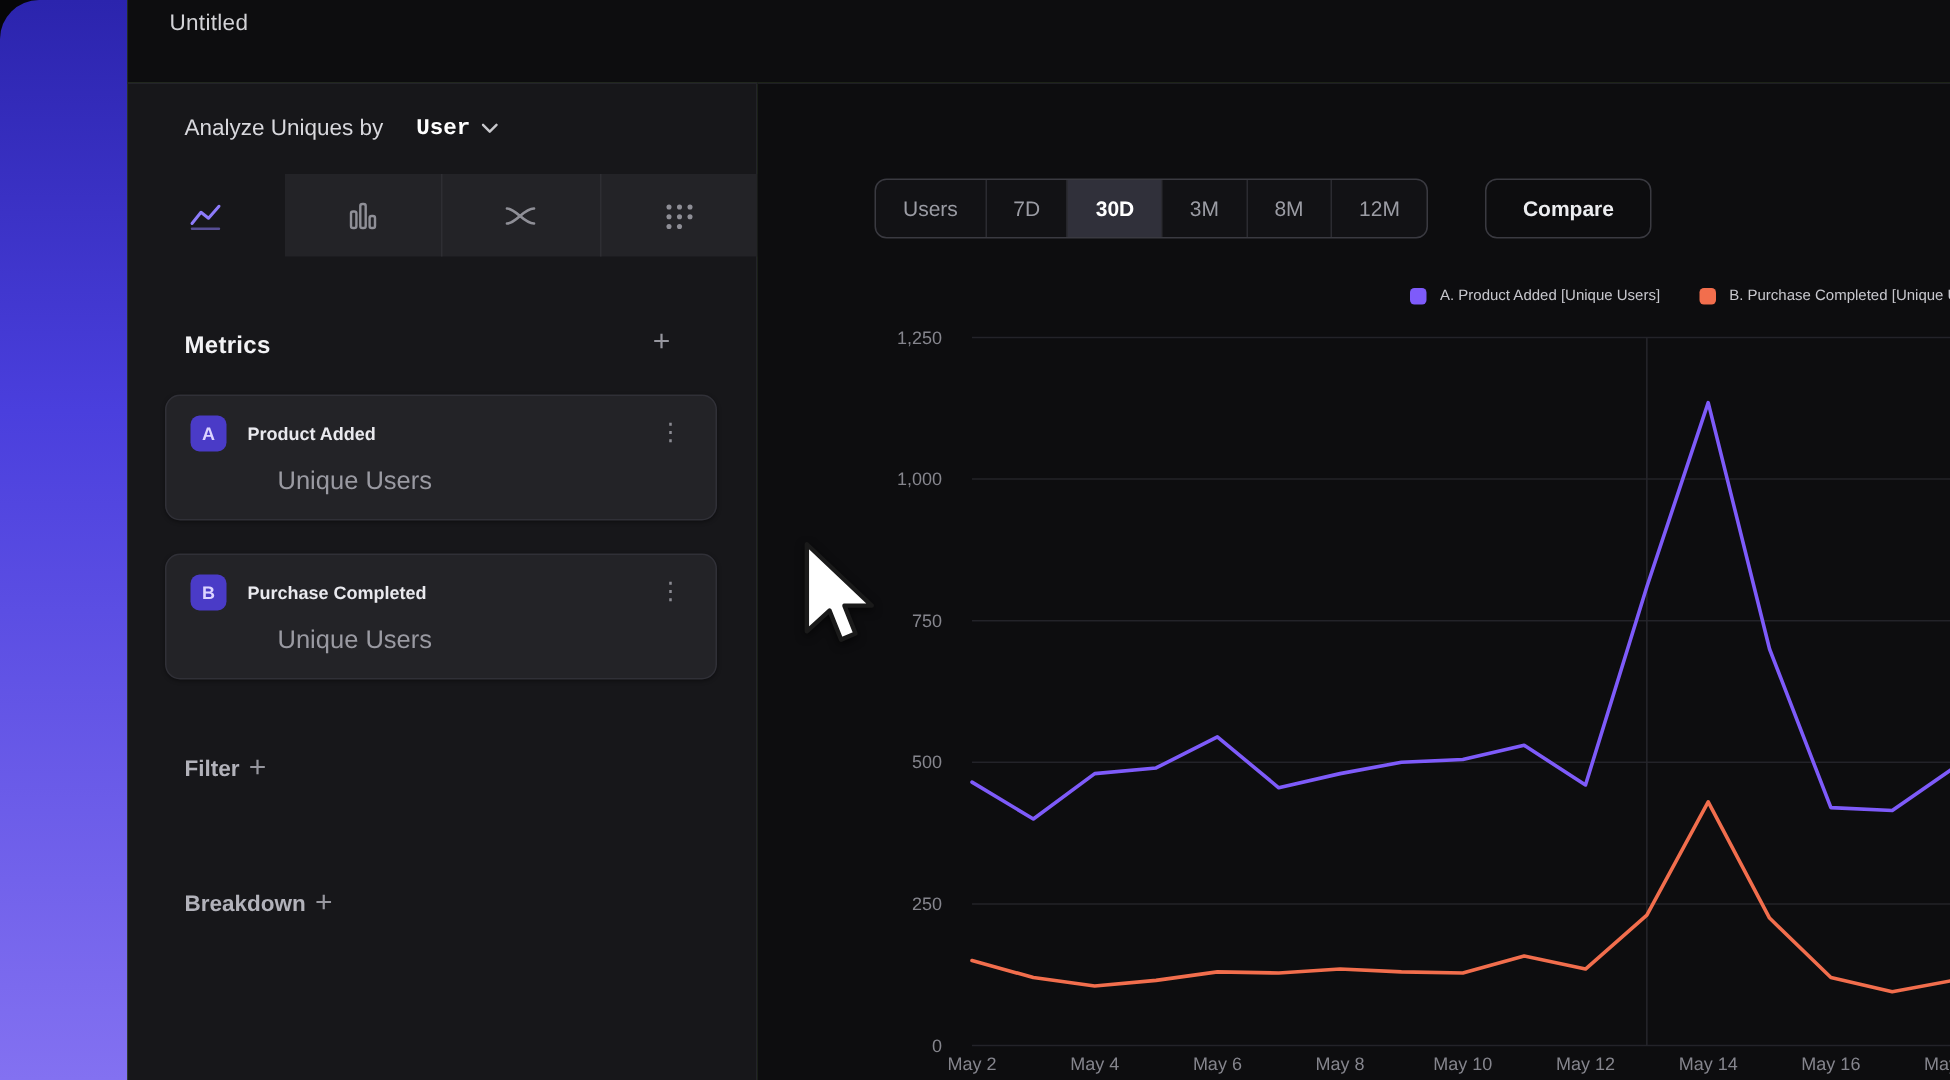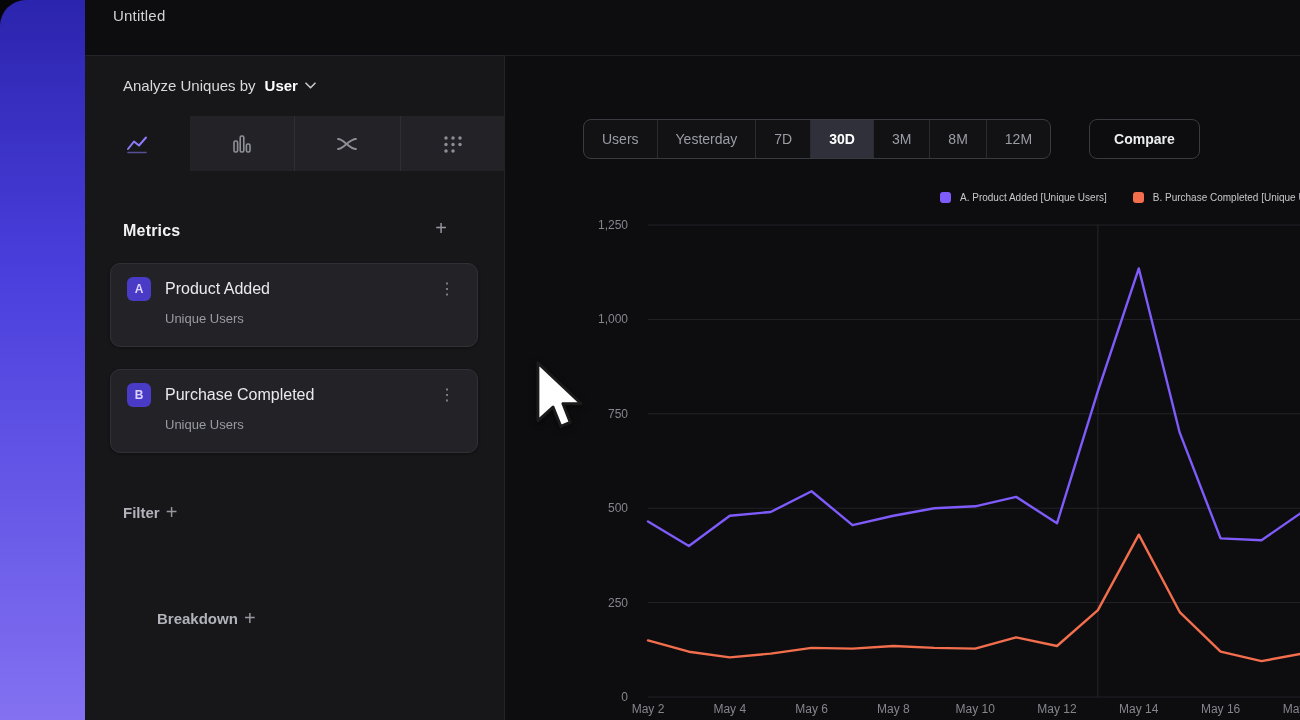--- a/index.html
+++ b/index.html
@@ -12,49 +12,49 @@
     border-top-left-radius:26px; }
 
   
   .app { position:absolute; left:85px; top:0; width:1215px; height:720px; background:#4d7c0f; }
   .topbar { position:absolute; left:0; top:0; width:100%; height:55px; background:#0d0d0f; }
   .doc-title { position:absolute; left:28px; top:7px; font-size:15px; color:#d2d2d6; letter-spacing:.2px; }
 
   
   .sidebar { position:absolute; left:0; top:55px; width:420px; height:665px; background:#17171a;
     border-right:1px solid #232329; border-top:1px solid #232329; }
-  .sb-header { position:absolute; left:38px; top:21px; display:flex; gap:9px;
+  .sb-header { position:absolute; left:38px; top:21px; display:flex; gap:22px;
     font-size:15px; color:#d8d8dd; }
-  .analyze-selector { display:flex; align-items:center; gap:7px; font-weight:700; color:#ffffff; cursor:pointer; background:none; border:none; font-size:15px; font-family:Liberation Sans, sans-serif; }
+  .analyze-selector { display:flex; align-items:center; gap:7px; font-weight:700; color:#ffffff; cursor:pointer; background:none; border:none; font-size:15px; font-family:Liberation Mono, monospace; }
 
   .chart-tabs { position:absolute; left:0; top:60px; width:420px; height:55px; display:flex; }
   .ctab { flex:1; display:flex; align-items:center; justify-content:center; background:#232327; border:none; cursor:pointer; }
   .ctab:not(.active) + .ctab:not(.active) { border-left:1px solid #2e2e33; }
   .ctab.active { background:transparent; }
 
   .metrics-head { position:absolute; left:38px; top:160px; width:330px; height:24px;
     display:flex; align-items:flex-end; justify-content:space-between; }
   .metrics-title { font-size:16px; font-weight:700; color:#f2f2f5; letter-spacing:.2px; }
   .plus-btn { width:24px; height:24px; display:flex; align-items:center; justify-content:center;
     color:#97979f; font-size:20px; line-height:1; background:none; border:none; cursor:pointer; font-family:inherit; }
 
   .metric-card { position:absolute; left:25px; width:368px; height:84px; background:#232327;
     border:1px solid #303037; border-radius:10px; padding:13px 16px; box-shadow:0 1px 3px rgba(0,0,0,.4); cursor:pointer; }
   .metric-card.card-a { top:207px; }
   .metric-card.card-b { top:313px; }
   .card-row1 { display:flex; align-items:center; }
   .badge { width:24px; height:24px; border-radius:6px; background:#4a3bc7; color:#dcd4ff;
     display:flex; align-items:center; justify-content:center; font-size:12px; font-weight:700; }
-  .metric-name { margin-left:14px; font-size:16px; font-weight:400; color:#e9e9ee; }
+  .metric-name { margin-left:14px; font-size:12px; font-weight:700; color:#e9e9ee; }
   .kebab-btn { margin-left:auto; background:none; border:none; color:#8b8b93; font-size:16px; line-height:1; padding:2px 6px; cursor:pointer; font-family:inherit; }
-  .metric-sub { margin-left:38px; margin-top:10px; font-size:13px; color:#9a9aa2; }
+  .metric-sub { margin-left:58px; margin-top:10px; font-size:17px; color:#9a9aa2; }
 
   .sb-row { position:absolute; left:38px; width:330px; display:flex; align-items:center; justify-content:flex-start; }
   .sb-row.filter { top:444px; }
-  .sb-row.breakdown { top:550px;margin-left:34px; }
+  .sb-row.breakdown { top:534px; }
   .sb-row-label { font-size:15px; font-weight:700; color:#b2b2ba; }
 
   
   .main { position:absolute; left:420px; top:55px; width:795px; height:665px; background:#0d0d0f; border-top:1px solid #1e1e23; overflow:hidden; }
 
   .toolbar { position:absolute; left:78px; top:63px; height:40px; display:flex; gap:38px; align-items:stretch; }
   .range-group { display:flex; border:1px solid #3a3a41; border-radius:8px; overflow:hidden; background:#121215; }
   .range-btn { display:flex; align-items:center; gap:9px; padding:0 18px; font-size:14px; color:#9b9ca4;
     background:transparent; border:none; border-left:1px solid #2b2b31; cursor:pointer; font-family:inherit; white-space:nowrap; }
   .range-btn:first-child { border-left:none; }
@@ -170,23 +170,20 @@
             <span>+</span>
           </button>
       </div>
     </aside>
 
     <main class="main">
       <div class="toolbar">
         <div class="range-group">
             <button class="range-btn">
               <span>Users</span>
-            </button>
-            <button class="range-btn">
-              <span>Yesterday</span>
             </button>
             <button class="range-btn">
               <span>7D</span>
             </button>
             <button class="range-btn selected">
               <span>30D</span>
             </button>
             <button class="range-btn">
               <span>3M</span>
             </button>

